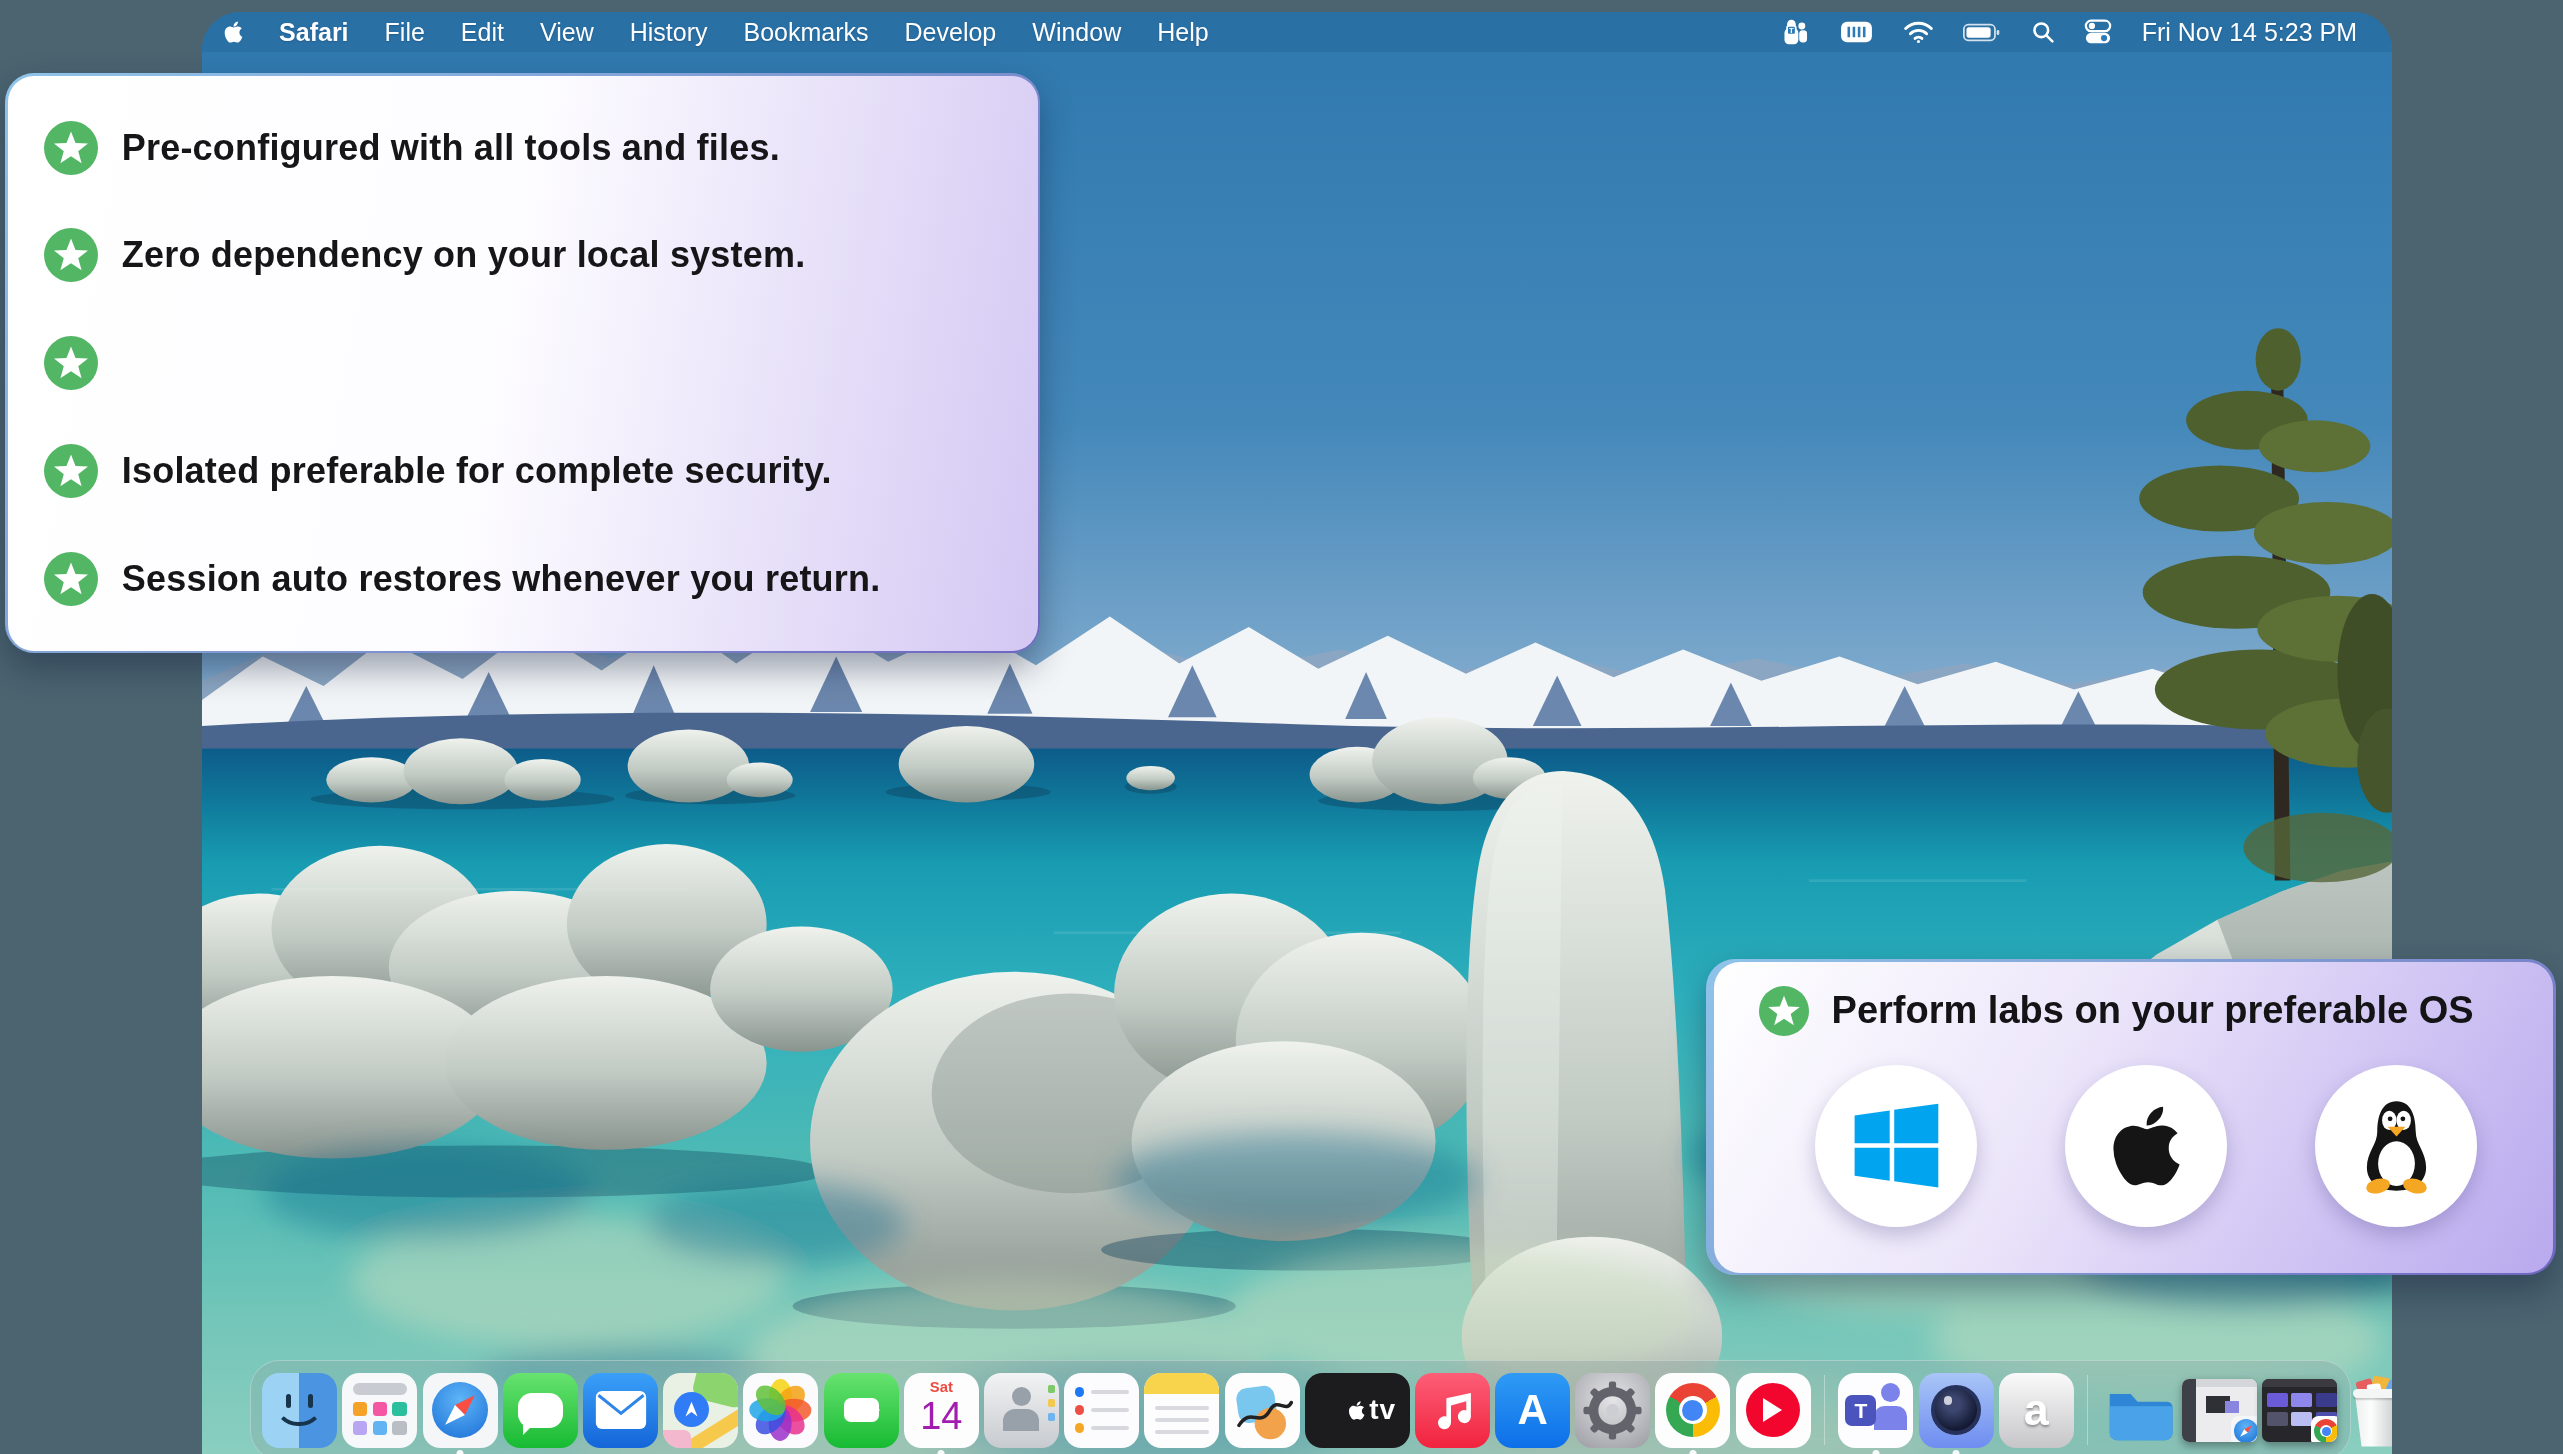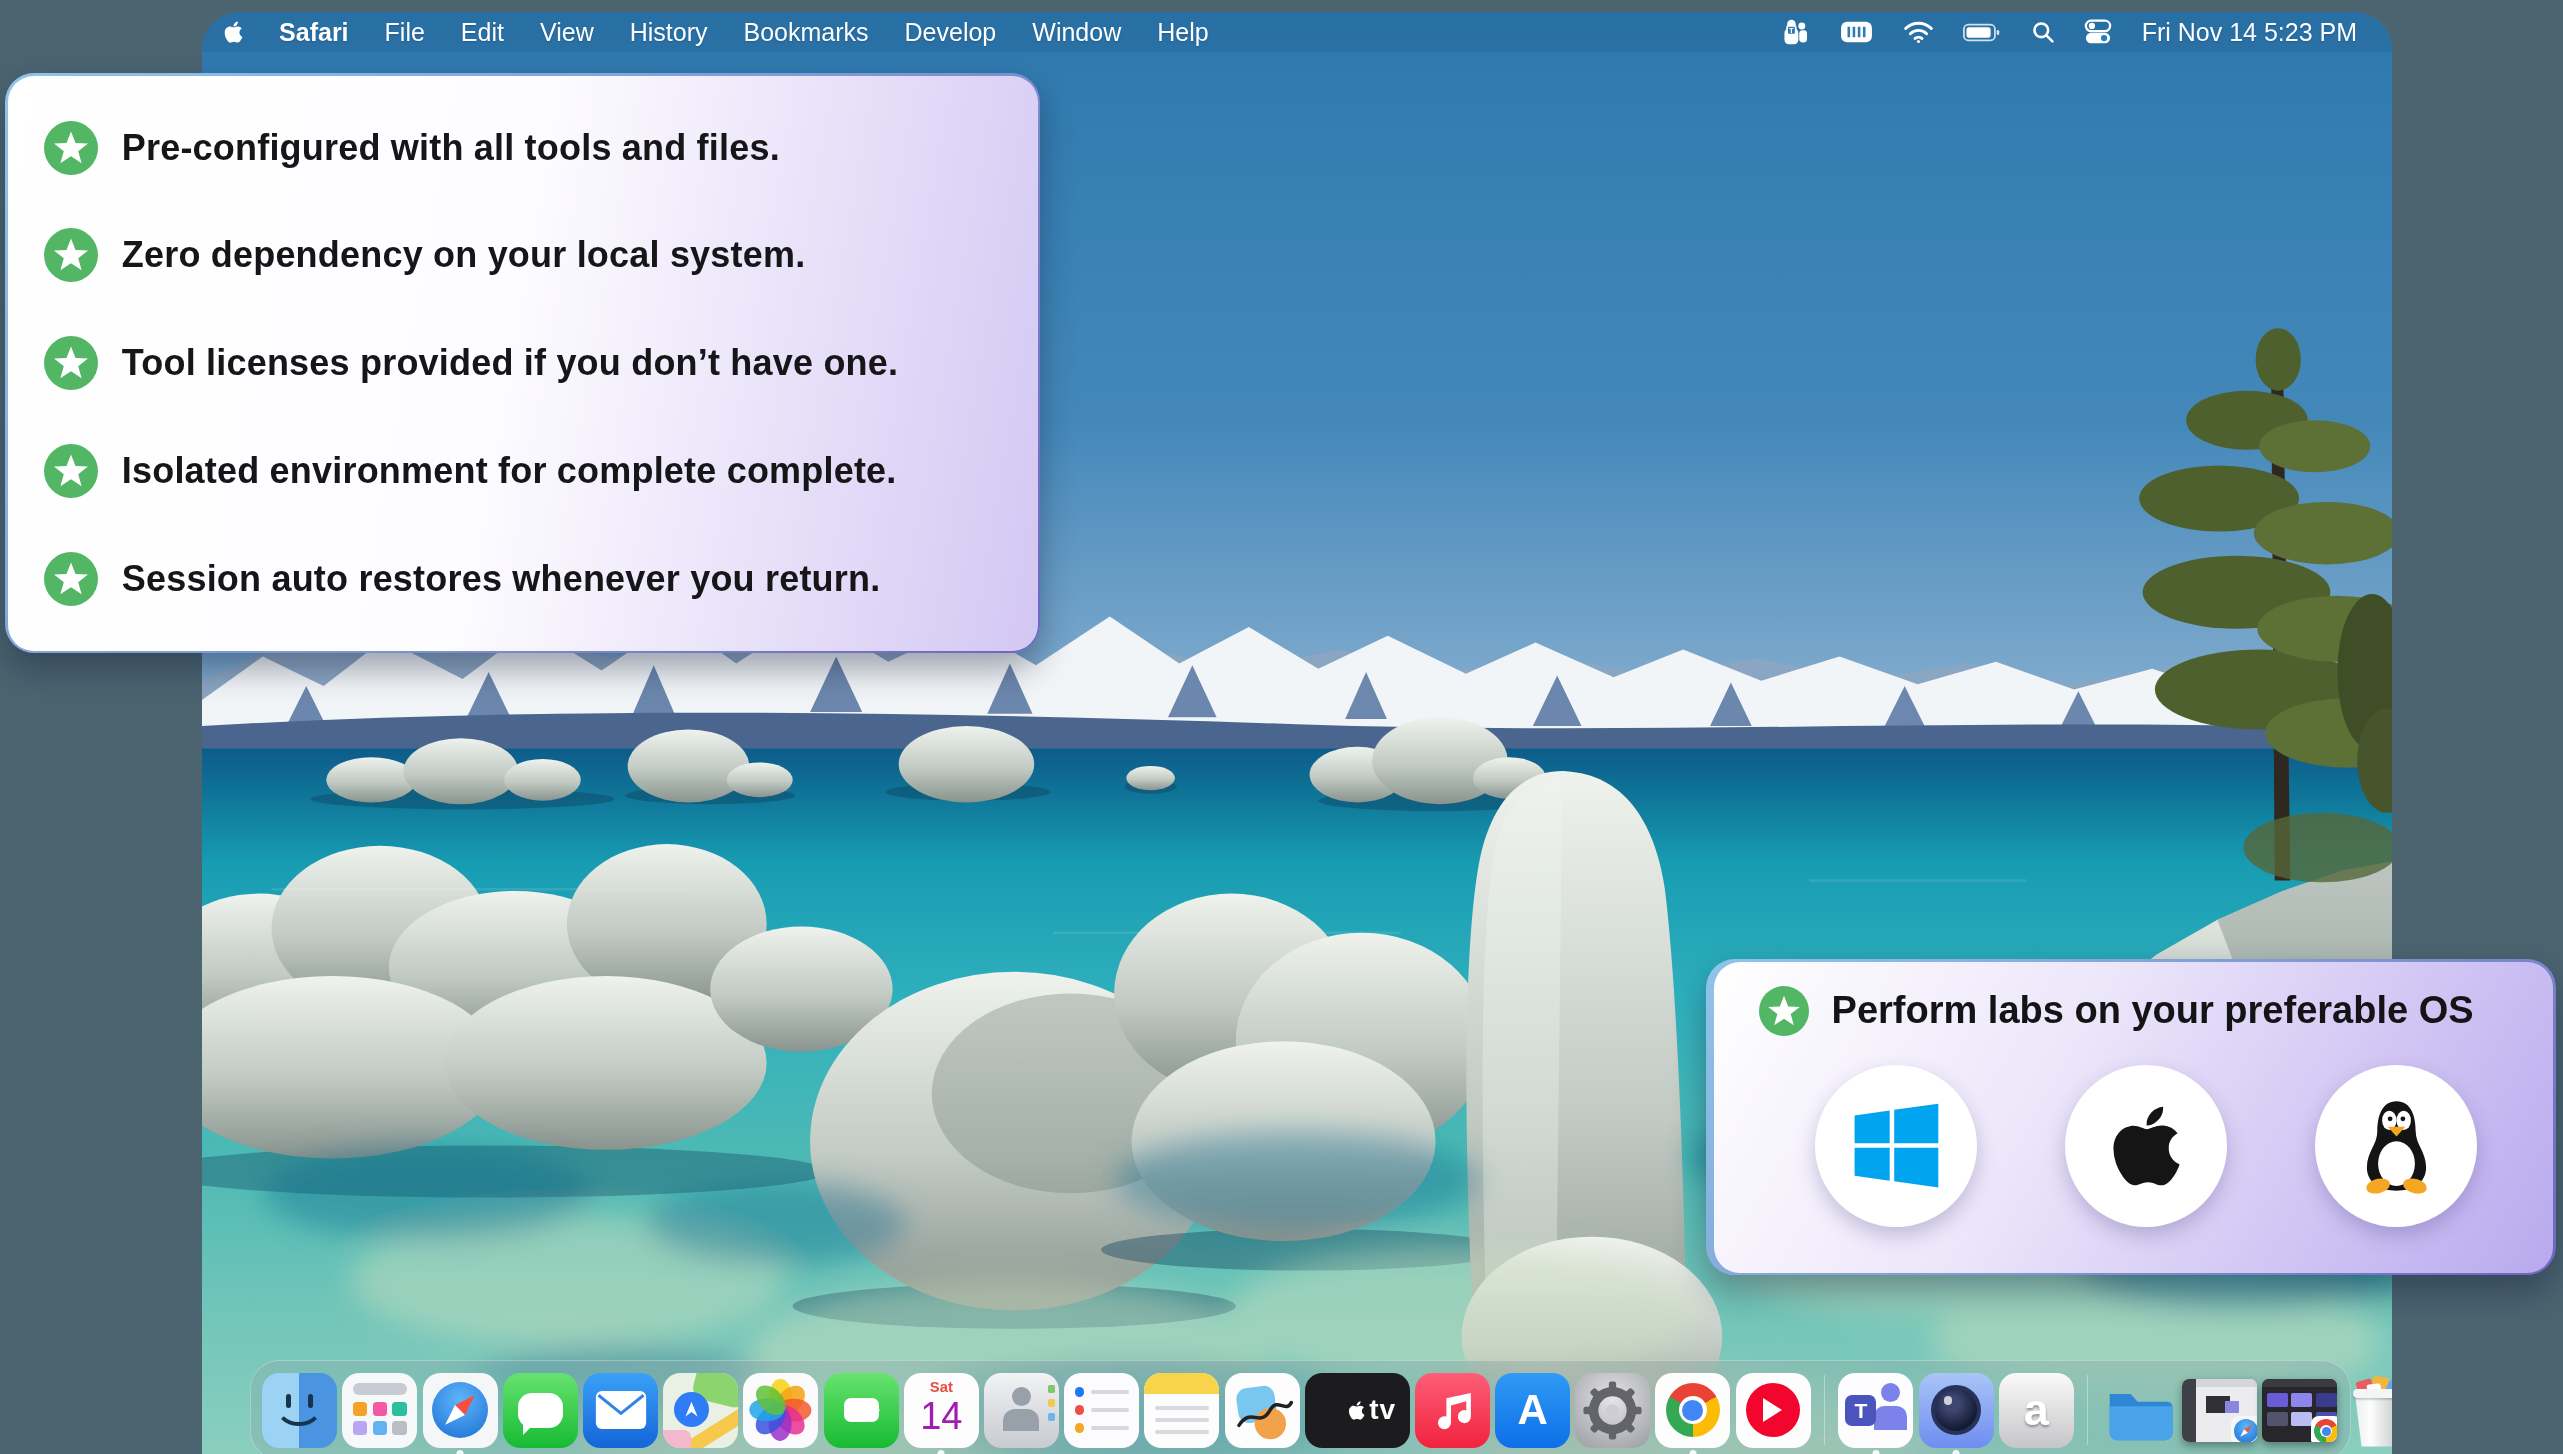--- a/index.html
+++ b/index.html
@@ -642,28 +642,27 @@
           <circle cx="31" cy="31" r="31" fill="#52b665"></circle>
           <polygon points="31,12 36.2,25.4 50.5,25.9 39.3,34.8 43.2,48.6 31,40.6 18.8,48.6 22.7,34.8 11.5,25.9 25.8,25.4" fill="#fff"></polygon>
         </svg>
       <span class="feat-text">Zero dependency on your local system.</span>
     </div>
     <div class="feat-row">
       <svg class="star-badge" viewBox="0 0 62 62">
           <circle cx="31" cy="31" r="31" fill="#52b665"></circle>
           <polygon points="31,12 36.2,25.4 50.5,25.9 39.3,34.8 43.2,48.6 31,40.6 18.8,48.6 22.7,34.8 11.5,25.9 25.8,25.4" fill="#fff"></polygon>
         </svg>
-      <span class="feat-text">Tool licenses provided if you don’t have one.</span>
     </div>
     <div class="feat-row">
       <svg class="star-badge" viewBox="0 0 62 62">
           <circle cx="31" cy="31" r="31" fill="#52b665"></circle>
           <polygon points="31,12 36.2,25.4 50.5,25.9 39.3,34.8 43.2,48.6 31,40.6 18.8,48.6 22.7,34.8 11.5,25.9 25.8,25.4" fill="#fff"></polygon>
         </svg>
-      <span class="feat-text">Isolated environment for complete complete.</span>
+      <span class="feat-text">Isolated preferable for complete security.</span>
     </div>
     <div class="feat-row">
       <svg class="star-badge" viewBox="0 0 62 62">
           <circle cx="31" cy="31" r="31" fill="#52b665"></circle>
           <polygon points="31,12 36.2,25.4 50.5,25.9 39.3,34.8 43.2,48.6 31,40.6 18.8,48.6 22.7,34.8 11.5,25.9 25.8,25.4" fill="#fff"></polygon>
         </svg>
       <span class="feat-text">Session auto restores whenever you return.</span>
     </div>
   </div>
 </div>

